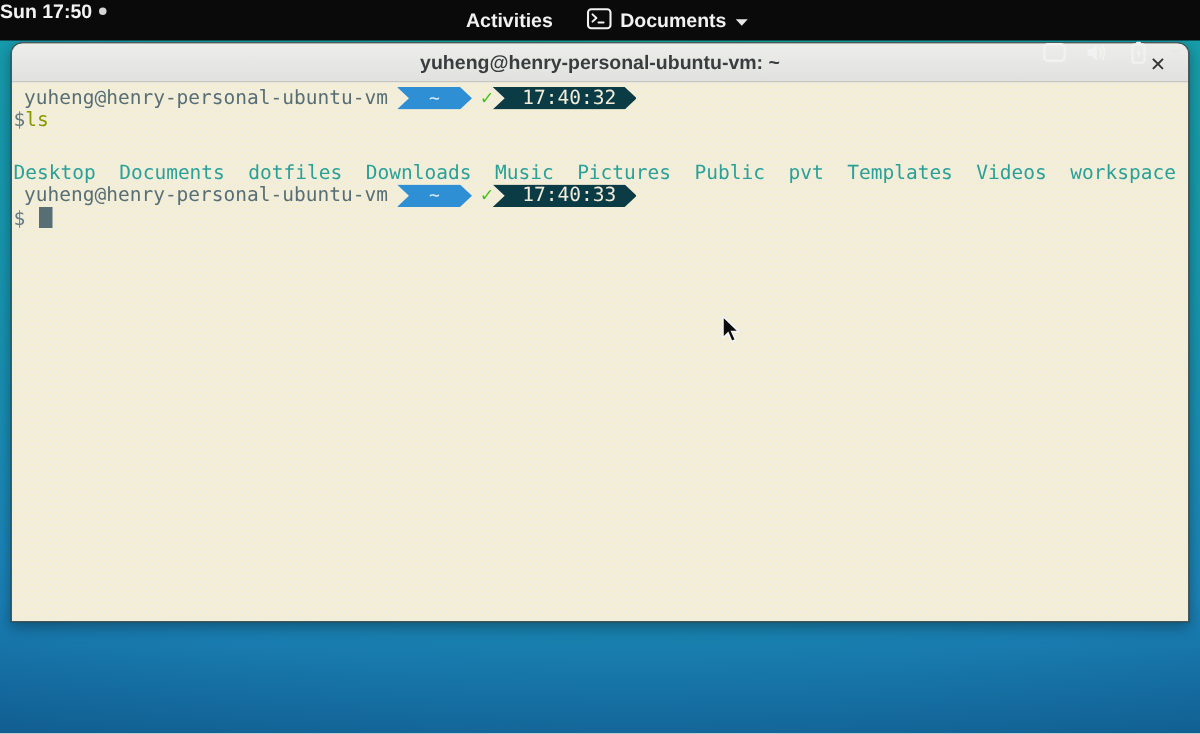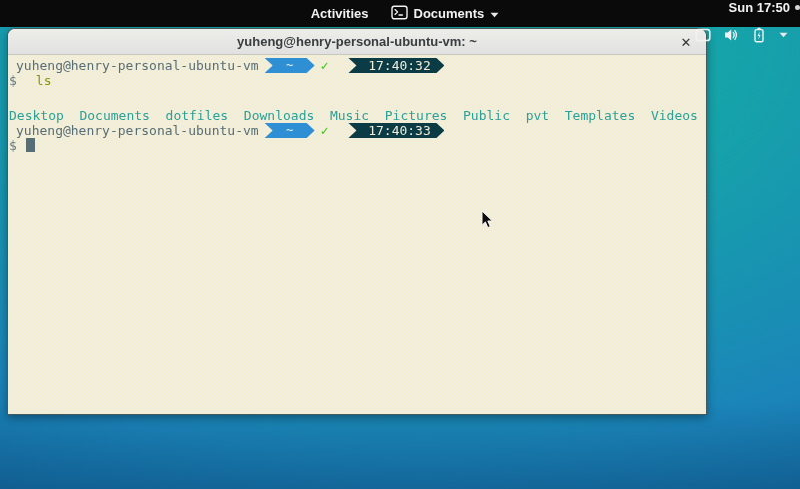--- a/index.html
+++ b/index.html
@@ -19,52 +19,52 @@
     background:
       linear-gradient(to bottom, rgba(0,20,60,0) 82%, rgba(0,30,70,0.25) 100%),
       radial-gradient(130% 125% at 53% 8%, var(--wall-teal) 0%, #16a2aa 32%, var(--wall-mid) 68%, var(--wall-deep) 100%);
   }
 
   
   .topbar{position:absolute;left:0;top:0;width:800px;height:27px;background:var(--topbar-bg);
     color:var(--topbar-fg);display:flex;align-items:center;font-size:13px;font-weight:700;z-index:40;flex-direction:column;}
   .tb-left{display:flex;align-items:center;gap:14px;padding-left:10px;}
   .tb-btn{display:flex;align-items:center;gap:6px;cursor:default;height:27px;padding:0 4px;}
-  .tb-center{position:absolute;left:0;right:0;display:flex;justify-content:flex-end;align-items:center;pointer-events:none;}
+  .tb-center{position:absolute;left:0;right:0;display:flex;justify-content:flex-start;align-items:center;pointer-events:none;}
   .clock{display:flex;align-items:center;gap:5px;pointer-events:auto;}
   .notif-dot{width:5px;height:5px;border-radius:50%;background:#d6d6d6;display:inline-block;}
   .tb-right{margin-left:auto;display:flex;align-items:center;gap:13px;padding-right:12px;height:27px;}
   .tb-right svg{display:block;}
 
   
-  .window{position:absolute;left:7px;top:28px;width:700px;height:387px;
+  .window{position:absolute;left:7px;top:28px;width:786px;height:387px;
     border:1px solid rgba(12,40,52,0.75);border-radius:8px 8px 0 0;
     box-shadow:0 3px 10px rgba(0,0,0,0.35);overflow:hidden;background:var(--term-bg);z-index:10;}
   .titlebar{height:26px;background:linear-gradient(#edeeea,#e1e2df);border-bottom:1px solid #c6c7c3;
     display:flex;align-items:center;justify-content:center;position:relative;
     font-size:13px;font-weight:700;color:var(--titlebar-fg);}
   .close-btn{position:absolute;right:9px;top:0;height:26px;width:22px;display:flex;align-items:center;
     justify-content:center;font-size:13px;font-weight:400;color:#333;cursor:default;}
 
   .term{position:relative;height:359px;
     background-color:var(--term-bg);
     background-image:repeating-conic-gradient(rgba(250,240,190,0.45) 0% 25%, rgba(225,230,248,0.28) 0% 50%);
     background-size:4px 4px;
     font-family:"DejaVu Sans Mono",monospace;font-size:13px;line-height:15px;color:var(--term-fg);
     padding:3px 0 0 1px;}
   .row{height:15px;white-space:pre;}
   .prompt-row{padding-left:7px;display:flex;align-items:center;}
   .user{color:var(--term-fg);}
   .seg{display:inline-flex;align-items:center;justify-content:center;height:15px;color:var(--cream-text);
     clip-path:polygon(0 0, calc(100% - 8px) 0, 100% 50%, calc(100% - 8px) 100%, 0 100%, 8px 50%);}
   .seg-blue{background:var(--powerline-blue);width:50px;margin-left:6px;color:#dcf0fb;font-size:12px;}
-  .seg-dark{background:var(--powerline-dark);width:96px;margin-left:20px;padding-left:6px;}
+  .seg-dark{background:var(--powerline-dark);width:96px;margin-left:0;padding-left:6px;}
   .check{color:var(--check-green);font-weight:700;margin-left:6px;}
   .dollar{color:var(--prompt-gray);}
-  .cmd{color:var(--cmd-green);margin-left:19px;}
+  .cmd{color:var(--cmd-green);margin-left:0;}
   .files{color:var(--file-teal);margin-top:20px;}
   .file-name{color:var(--file-teal);}
   .block-cursor{display:inline-block;width:9px;height:14px;background:var(--cursor-color);
     margin-left:9px;vertical-align:-2px;}
 
   
   .pointer{position:absolute;left:481px;top:210px;z-index:60;}
 </style>
 </head>
 <body>

